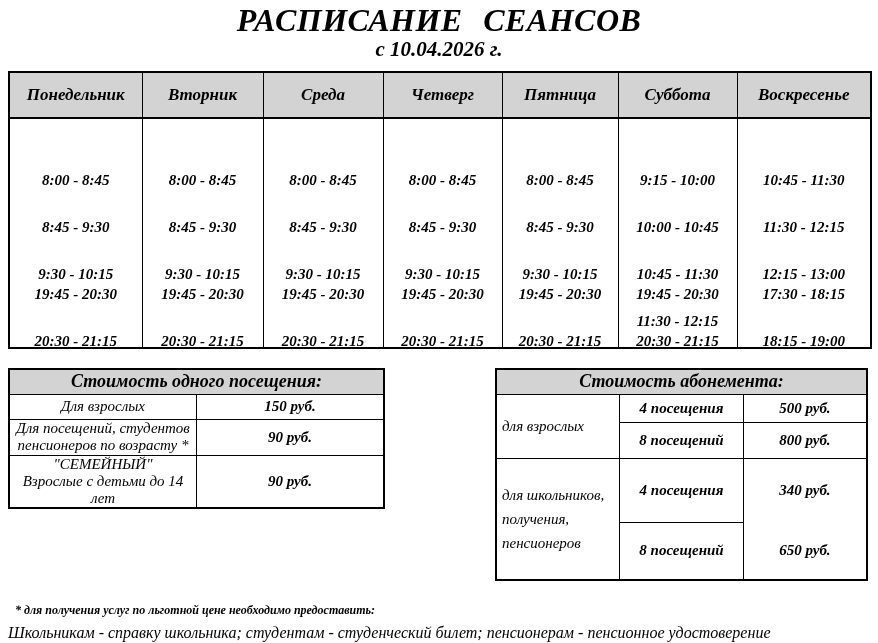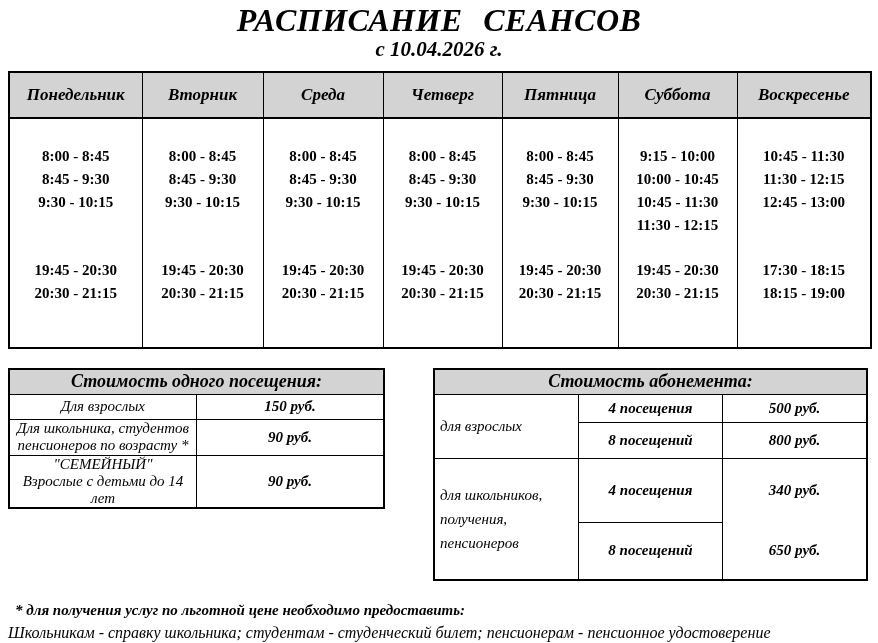--- a/index.html
+++ b/index.html
@@ -66,22 +66,24 @@
     padding: 0;
     vertical-align: top;
   }
   .day-box { position: relative; height: 228px; }
   .slots { position: absolute; left: 0; right: 0; text-align: center; }
   .slots.morning { top: 26px; }
   .slots.evening { top: 140px; }
   .slot {
     font-size: 15px;
     font-weight: bold;
+    font-style: italic;
     line-height: 23px;
     white-space: nowrap;
+    margin-top: 24px;
   }
 
   
   .price-row {
     display: flex;
     justify-content: space-between;
     margin: 19px 10px 0 8px;
     align-items: flex-start;
   }
   .price-table { border: 2px solid #000; table-layout: fixed; }
@@ -108,21 +110,21 @@
     text-align: center;
     font-weight: bold;
     font-style: italic;
     font-size: 15px;
     vertical-align: middle;
   }
   .single-visit tr.sv-r1 td { height: 25px; }
   .single-visit tr.sv-r2 td { height: 36px; }
   .single-visit tr.sv-r3 td { height: 44px; }
 
-  .subscription { width: 435px; }
+  .subscription { width: 373px; }
   .subscription td { vertical-align: middle; font-size: 15px; font-style: italic; }
   .subscription td.category {
     width: 121px;
     text-align: left;
     padding-left: 5px;
     line-height: 24px;
   }
   .subscription td.visits {
     width: 122px;
     text-align: center;
@@ -138,21 +140,21 @@
   .subscription tr.ab-r3 td { height: 64px; margin-left: 16px; }
   .subscription tr.ab-r4 td { height: 58px; }
   .subscription tr.ab-r3 td.price { border-bottom: 0; }
   .subscription tr.ab-r4 td.price { border-top: 0; }
 
   
   .footnote { margin: 19px 0 0 8px; }
   .footnote .note-bold {
     font-weight: bold;
     font-style: italic;
-    font-size: 15px;
+    font-size: 12px;
     line-height: 20px;
     margin-left: 7px;
   }
   .footnote .note-plain {
     font-style: italic;
     font-size: 16px;
     line-height: 21px;
     margin-top: 2px;
   }
 </style>
@@ -266,21 +268,21 @@
                 <div class="slot">19:45 - 20:30</div>
                 <div class="slot">20:30 - 21:15</div>
               </div>
           </div>
         </td>
         <td>
           <div class="day-box">
             <div class="slots morning">
                 <div class="slot">10:45 - 11:30</div>
                 <div class="slot">11:30 - 12:15</div>
-                <div class="slot">12:45 - 13:00</div>
+                <div class="slot">12:15 - 13:00</div>
               </div>
             <div class="slots evening">
                 <div class="slot">17:30 - 18:15</div>
                 <div class="slot">18:15 - 19:00</div>
               </div>
           </div>
         </td>
       </tr>
     </tbody>
   </table>
@@ -295,21 +297,21 @@
       </thead>
       <tbody>
         <tr class="sv-r1">
           <td class="label">
             <div>Для взрослых</div>
           </td>
           <td class="price">150 руб.</td>
         </tr>
         <tr class="sv-r2">
           <td class="label">
-            <div>Для школьника, студентов</div>
+            <div>Для посещений, студентов</div>
             <div>пенсионеров по возрасту *</div>
           </td>
           <td class="price">90 руб.</td>
         </tr>
         <tr class="sv-r3">
           <td class="label">
             <div>"СЕМЕЙНЫЙ"</div>
             <div>Взрослые с детьми до 14 лет</div>
           </td>
           <td class="price">90 руб.</td>

